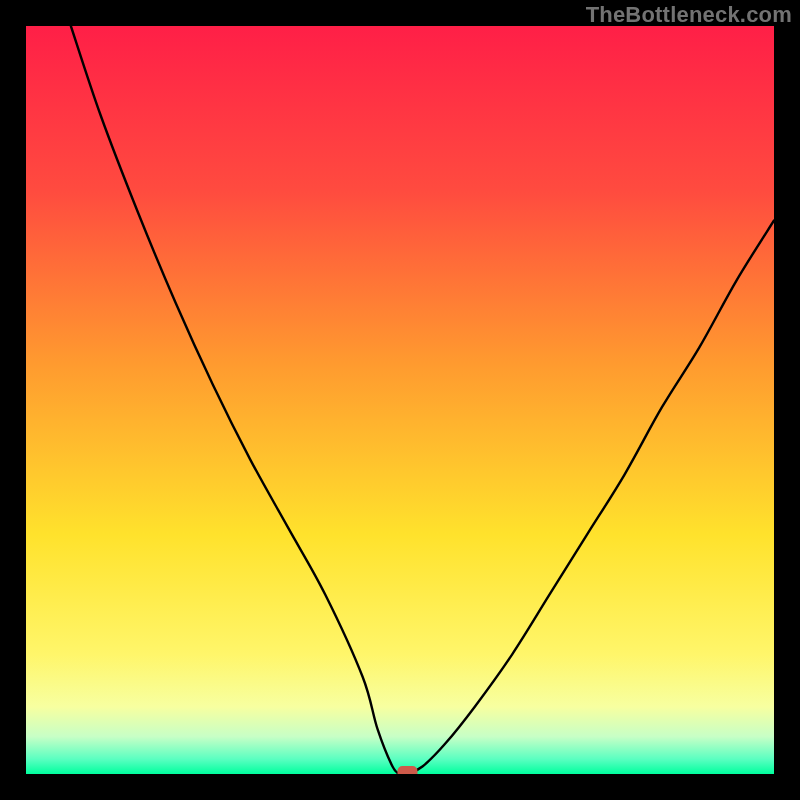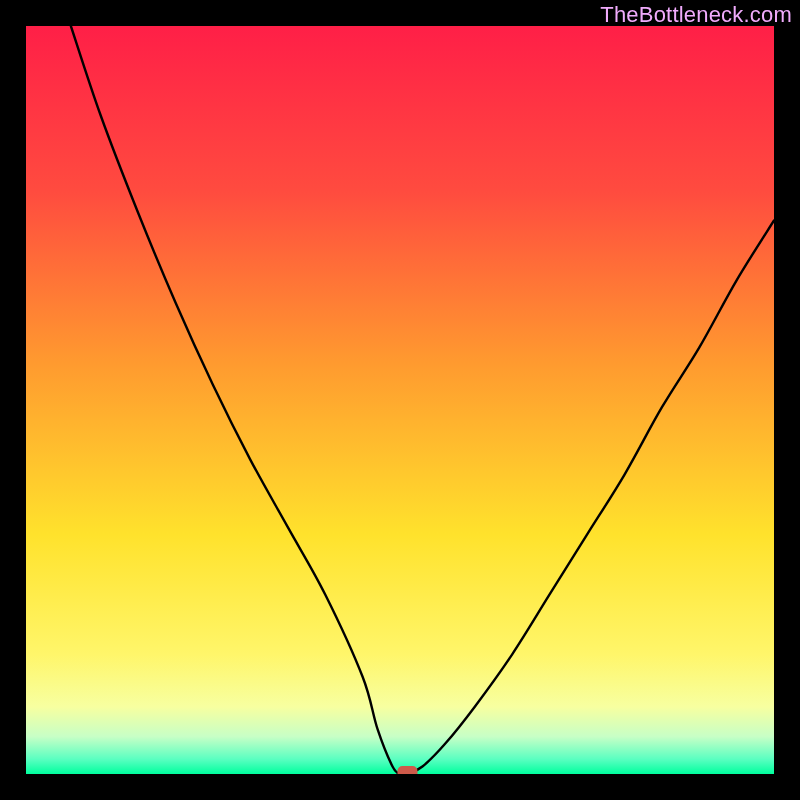--- a/index.html
+++ b/index.html
@@ -21,23 +21,23 @@
     position: absolute;
     left: 26px;
     top: 26px;
     width: 748px;
     height: 748px;
   }
   .watermark {
     position: absolute;
     top: 2px;
     right: 8px;
-    color: #f0abfc;
+    color: #737373;
     font-size: 22px;
-    font-weight: 400;
+    font-weight: 700;
     letter-spacing: 0.2px;
     user-select: none;
   }
 </style>
 </head>
 <body>
 
 <div class="frame">
   <div class="watermark">TheBottleneck.com</div>
 

